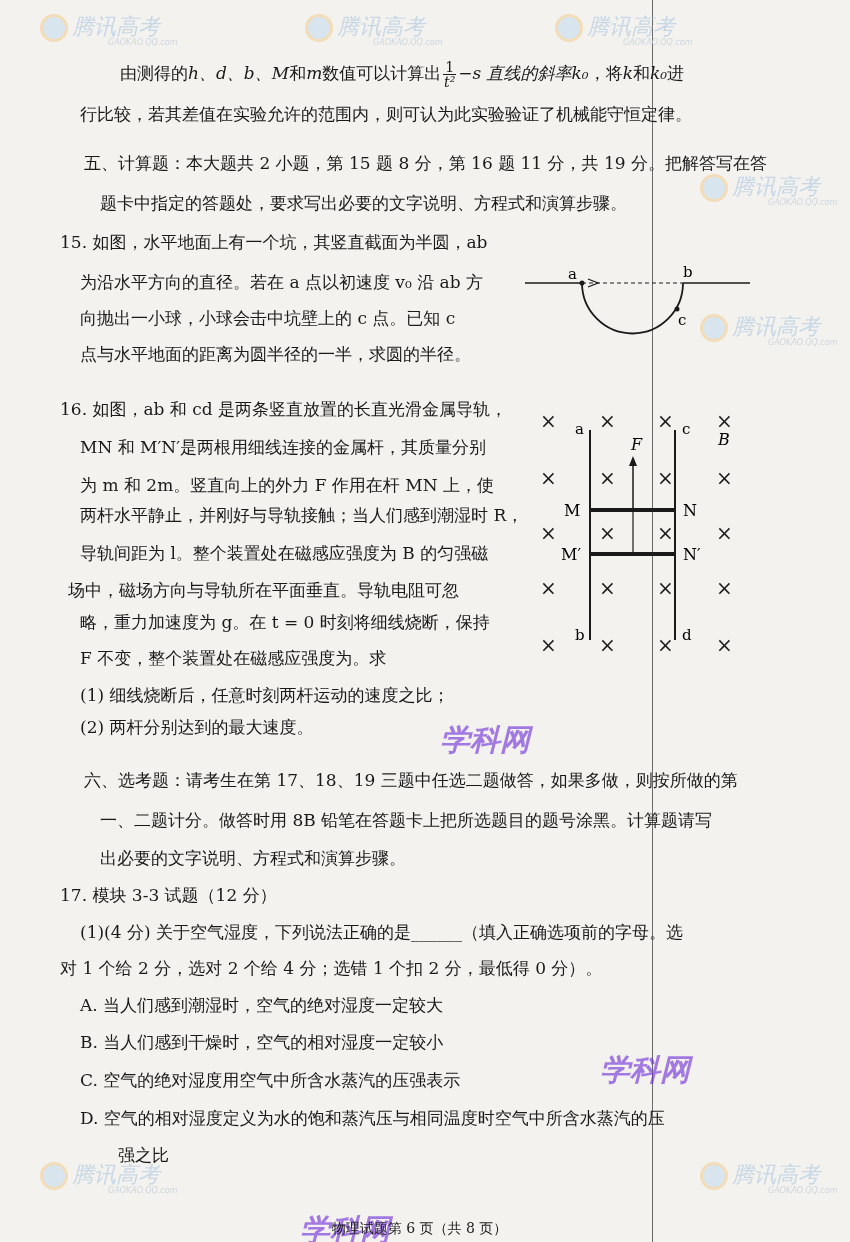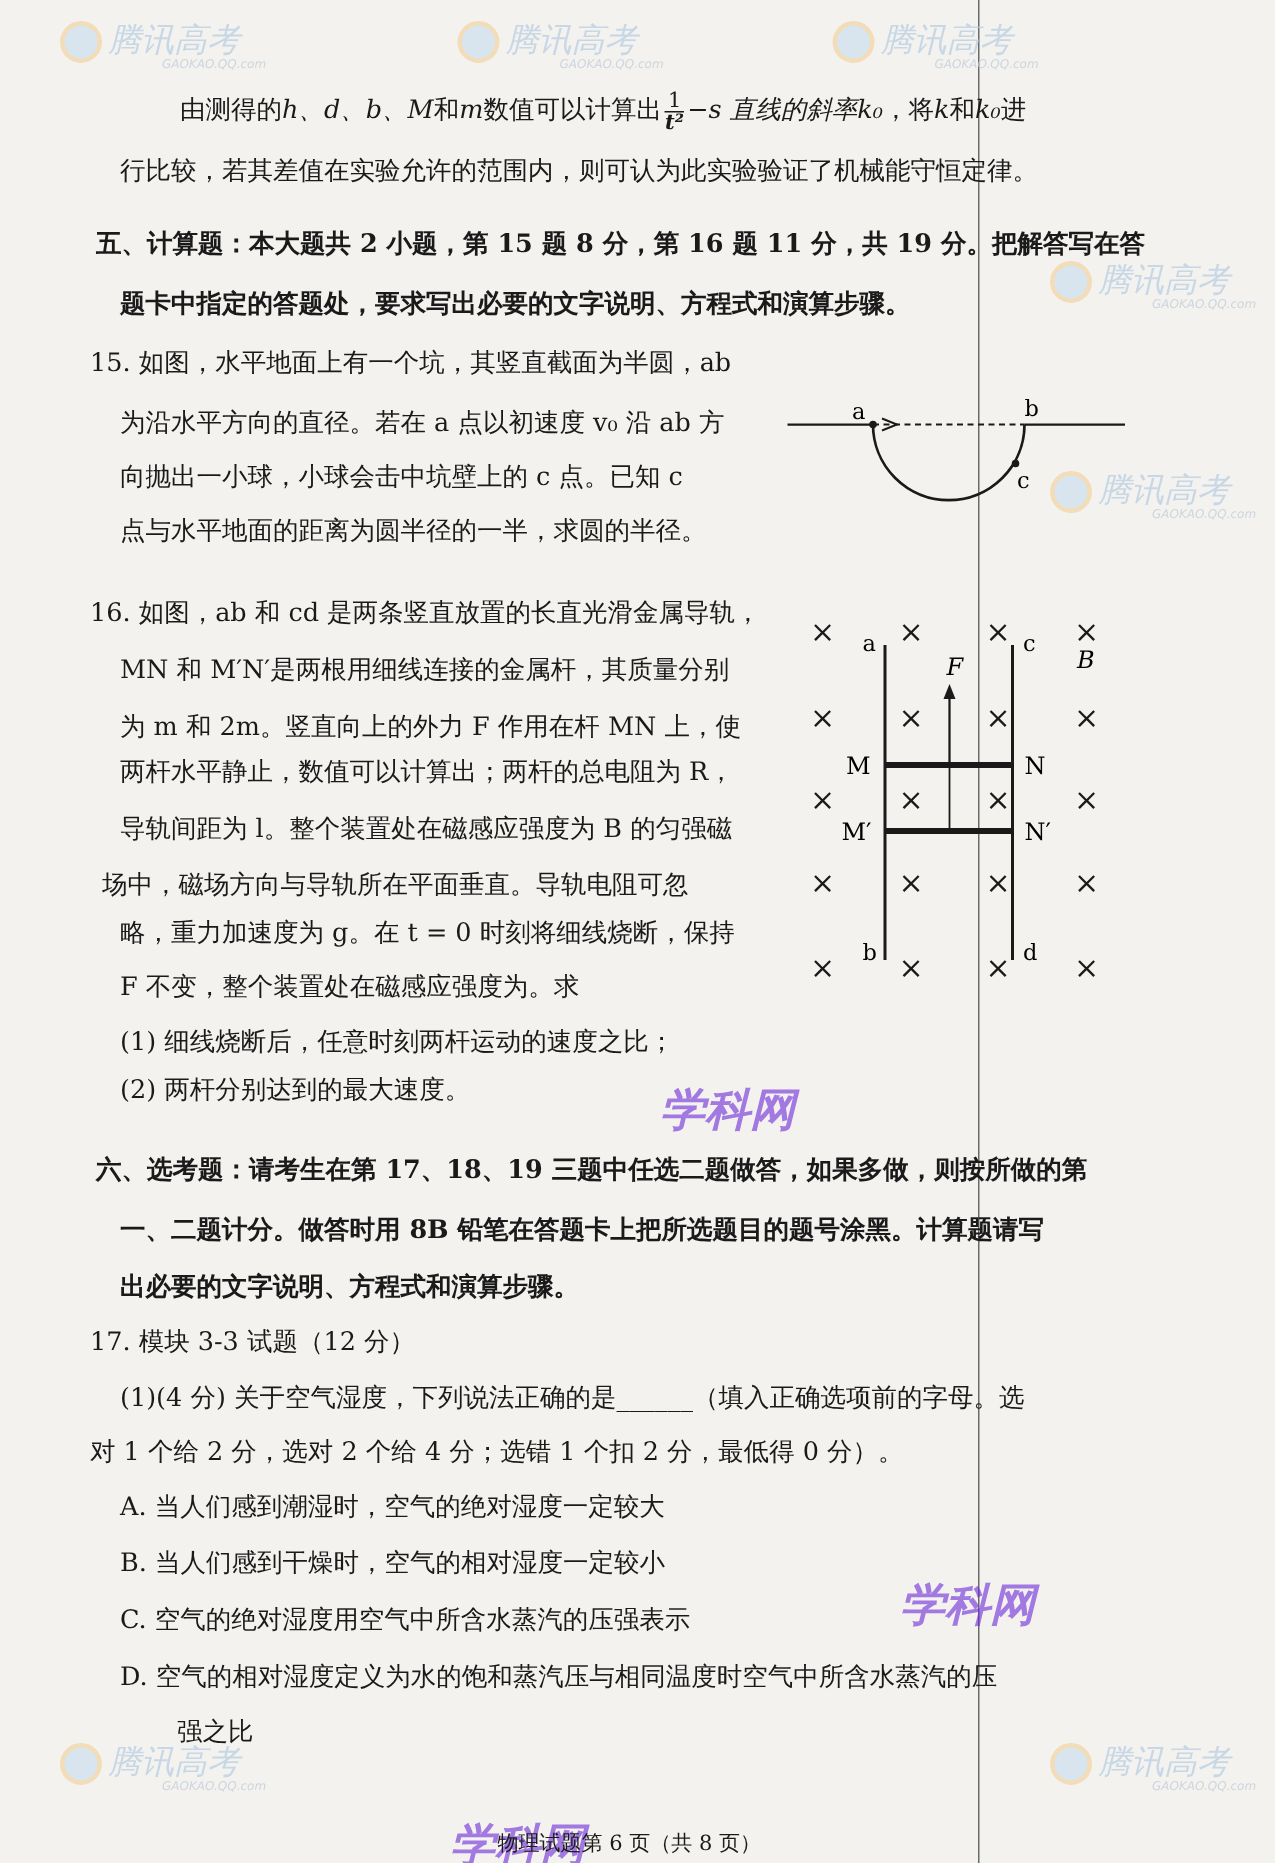--- a/index.html
+++ b/index.html
@@ -8,25 +8,25 @@
     background: #f3f2ef;
     font-family: "DejaVu Serif", "Liberation Serif", serif;
     color: #1a1a1a;
   }
   .fold { position: absolute; left: 652px; top: 0; width: 1px; height: 1242px; background: #6a6a6a; }
   .wm { position: absolute; font-family: "DejaVu Sans", sans-serif; font-style: italic; color: #b9cfe2; font-size: 22px; opacity: 0.75; pointer-events: none; }
   .wm small { display:block; font-size: 8px; color:#c0ccd8; font-style: italic; margin-left: 28px; margin-top:-4px;padding-left:40px; }
   .wm .dot { display:inline-block; width: 22px; height: 22px; border-radius: 50%; border: 3px solid #f2d6a6; background: #cfe0ee; vertical-align: middle; margin-right: 4px; }
   .wm2 { position: absolute; font-family: "DejaVu Sans", sans-serif; font-style: italic; font-weight: bold; font-size: 30px; color: #6d28d9; opacity: 0.6; pointer-events: none; }
   .line { position: absolute; font-size: 17px; line-height: 20px; white-space: nowrap; }
-  .b { font-weight: bold; }
+  .b { font-weight: normal; margin-left: 20px; }
   .it { font-style: italic; }
   .frac { display: inline-block; vertical-align: middle; text-align: center; font-size: 14px; line-height: 14px; margin: 0 2px; }
   .frac .num { display:block; border-bottom: 1px solid #1a1a1a; padding: 0 2px; }
-  .frac .den { display:block;font-weight:bold; }
+  .frac .den { display:block; }
   svg text { font-family: "DejaVu Serif", "Liberation Serif", serif; }
   .footer { position: absolute; top: 1220px; left: 0; width: 839px; text-align: center; font-size: 14px; }
 </style>
 </head>
 <body>
 
 <div class="fold"></div>
 
 <div class="wm" style="left:40px;top:12px"><span class="dot"></span><span>腾讯高考</span><small>GAOKAO.QQ.com</small></div>
 <div class="wm" style="left:305px;top:12px"><span class="dot"></span><span>腾讯高考</span><small>GAOKAO.QQ.com</small></div>
@@ -61,21 +61,21 @@
   <circle cx="62" cy="28" r="2.5" fill="#1a1a1a"></circle>
   <circle cx="157" cy="54" r="2.5" fill="#1a1a1a"></circle>
   <text x="48" y="24" font-size="15">a</text>
   <text x="163" y="22" font-size="15">b</text>
   <text x="158" y="70" font-size="15">c</text>
 </svg>
 
 <div class="line" style="left:60px;top:399px">16. 如图，ab 和 cd 是两条竖直放置的长直光滑金属导轨，</div>
 <div class="line" style="left:80px;top:437px">MN 和 M′N′是两根用细线连接的金属杆，其质量分别</div>
 <div class="line" style="left:80px;top:475px">为 m 和 2m。竖直向上的外力 F 作用在杆 MN 上，使</div>
-<div class="line" style="left:80px;top:505px">两杆水平静止，数值可以计算出；两杆的总电阻为 R，</div>
+<div class="line" style="left:80px;top:505px">两杆水平静止，并刚好与导轨接触；当人们感到潮湿时 R，</div>
 <div class="line" style="left:80px;top:543px">导轨间距为 l。整个装置处在磁感应强度为 B 的匀强磁</div>
 <div class="line" style="left:68px;top:580px">场中，磁场方向与导轨所在平面垂直。导轨电阻可忽</div>
 <div class="line" style="left:80px;top:612px">略，重力加速度为 g。在 t = 0 时刻将细线烧断，保持</div>
 <div class="line" style="left:80px;top:648px">F 不变，整个装置处在磁感应强度为。求</div>
 <div class="line" style="left:80px;top:685px">(1) 细线烧断后，任意时刻两杆运动的速度之比；</div>
 <div class="line" style="left:80px;top:717px">(2) 两杆分别达到的最大速度。</div>
 
 <svg style="position:absolute;left:520px;top:400px" width="240" height="260">
   <g font-size="20" fill="#1a1a1a">
     <text x="20" y="28">×</text>

